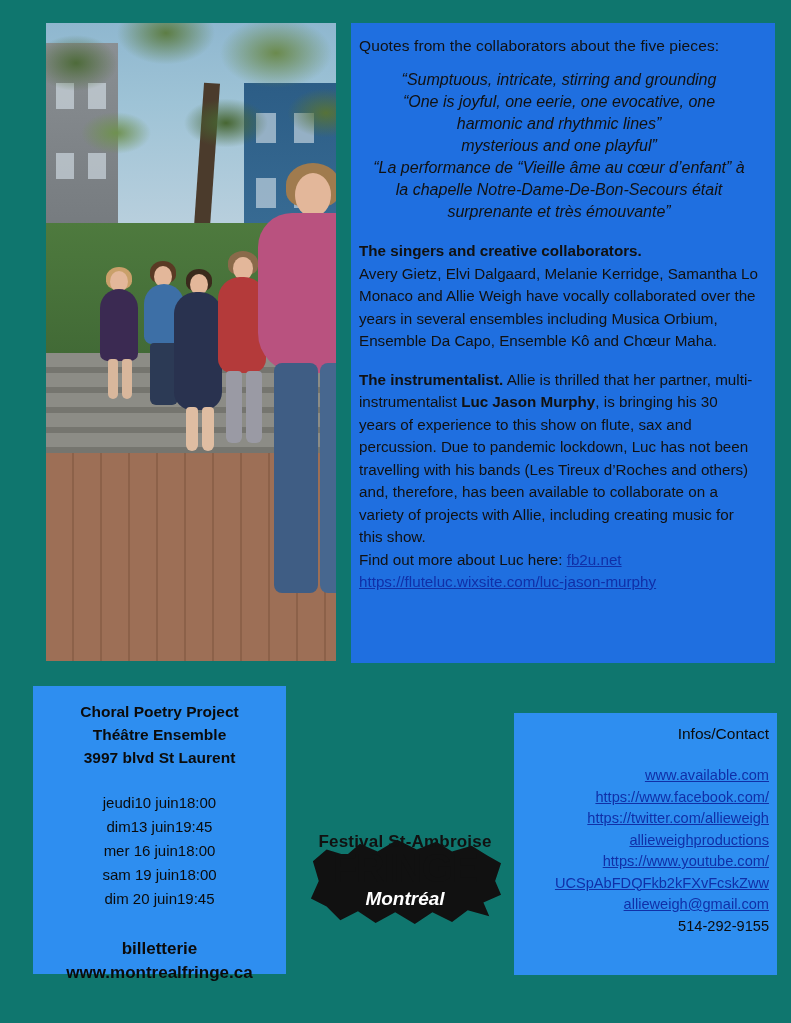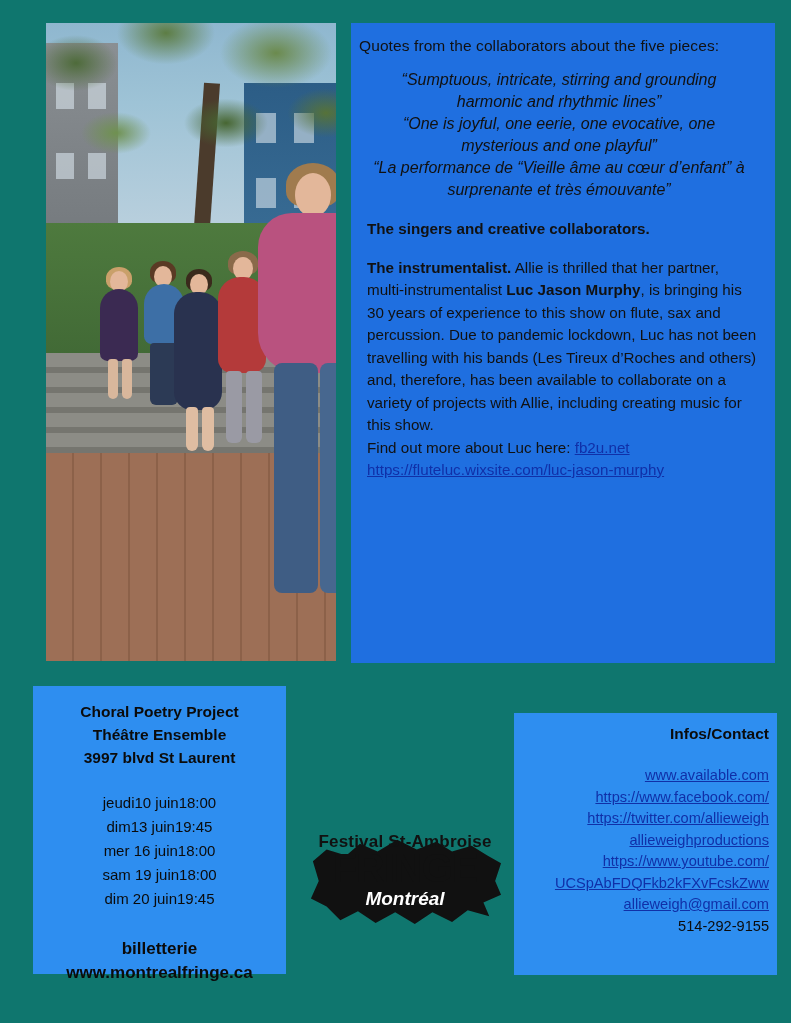--- a/index.html
+++ b/index.html
@@ -127,21 +127,21 @@
     line-height: 21px;
     margin: 0 12px 18px 12px;
     color: #111;
   }
   .quote-lines p { margin: 0 0 0 0; }
   .quote-lines p + p { margin-top: 1px; }
   .sec {
     font-size: 15.2px;
     line-height: 22.5px;
     color: #111;
-    margin: 0 0 16px 8px;
+    margin: 0 0 16px 0;
   }
   .sec b { font-weight: bold; }
   .link {
     color: #1030a8;
     text-decoration: underline;
     word-break: break-all;
   }
   .linkline { display: block; }
 
   
@@ -221,21 +221,21 @@
     top: 713px;
     width: 263px;
     height: 262px;
     background: #2e8ef0;
     color: #0b0b0b;
     box-sizing: border-box;
     padding: 12px 8px 10px 8px;
     text-align: right;
   }
   .contact-title {
-    font-weight: bold;
+    font-weight: normal;
     font-size: 15.5px;
     margin-bottom: 22px;
   }
   .contact-list {
     font-size: 14.6px;
     line-height: 21.5px;
   }
   .contact-list a {
     color: #1030a8;
     text-decoration: underline;
@@ -306,29 +306,31 @@
       <div class="p-legs" style="left:228px;top:340px;width:44px;height:230px;background:#3f5d84;border-radius:8px;"></div>
       <div class="p-legs" style="left:274px;top:340px;width:44px;height:230px;background:#47678f;border-radius:8px;"></div>
     </div>
   </div>
 
   <div class="quote-panel">
     <p class="quote-intro">Quotes from the collaborators about the five pieces:</p>
 
     <div class="quote-lines">
       <p>“Sumptuous, intricate, stirring and grounding</p>
+      <p>“One is joyful, one eerie, one evocative, one</p>
       <p>harmonic and rhythmic lines”</p>
-      <p>“One is joyful, one eerie, one evocative, one</p>
       <p>mysterious and one playful”</p>
       <p>“La performance de “Vieille âme au cœur d’enfant” à</p>
+      <p>la chapelle Notre-Dame-De-Bon-Secours était</p>
       <p>surprenante et très émouvante”</p>
     </div>
 
     <p class="sec">
       <b>The singers and creative collaborators.</b><br>
+      <span>Avery Gietz, Elvi Dalgaard, Melanie Kerridge, Samantha Lo Monaco and Allie Weigh have vocally collaborated over the years in several ensembles including Musica Orbium, Ensemble Da Capo, Ensemble Kô and Chœur Maha.</span>
     </p>
 
     <p class="sec">
       <b>The instrumentalist.</b><span> Allie is thrilled that her partner, multi-instrumentalist </span><b>Luc Jason Murphy</b><span>, is bringing his 30 years of experience to this show on flute, sax and percussion. Due to pandemic lockdown, Luc has not been travelling with his bands (Les Tireux d’Roches and others) and, therefore, has been available to collaborate on a variety of projects with Allie, including creating music for this show.</span><br>
       <span>Find out more about Luc here: </span><a class="link" href="#">fb2u.net</a><br>
       <a class="link linkline" href="#">https://fluteluc.wixsite.com/luc-jason-murphy</a>
     </p>
   </div>
 
   <div class="venue-box">

